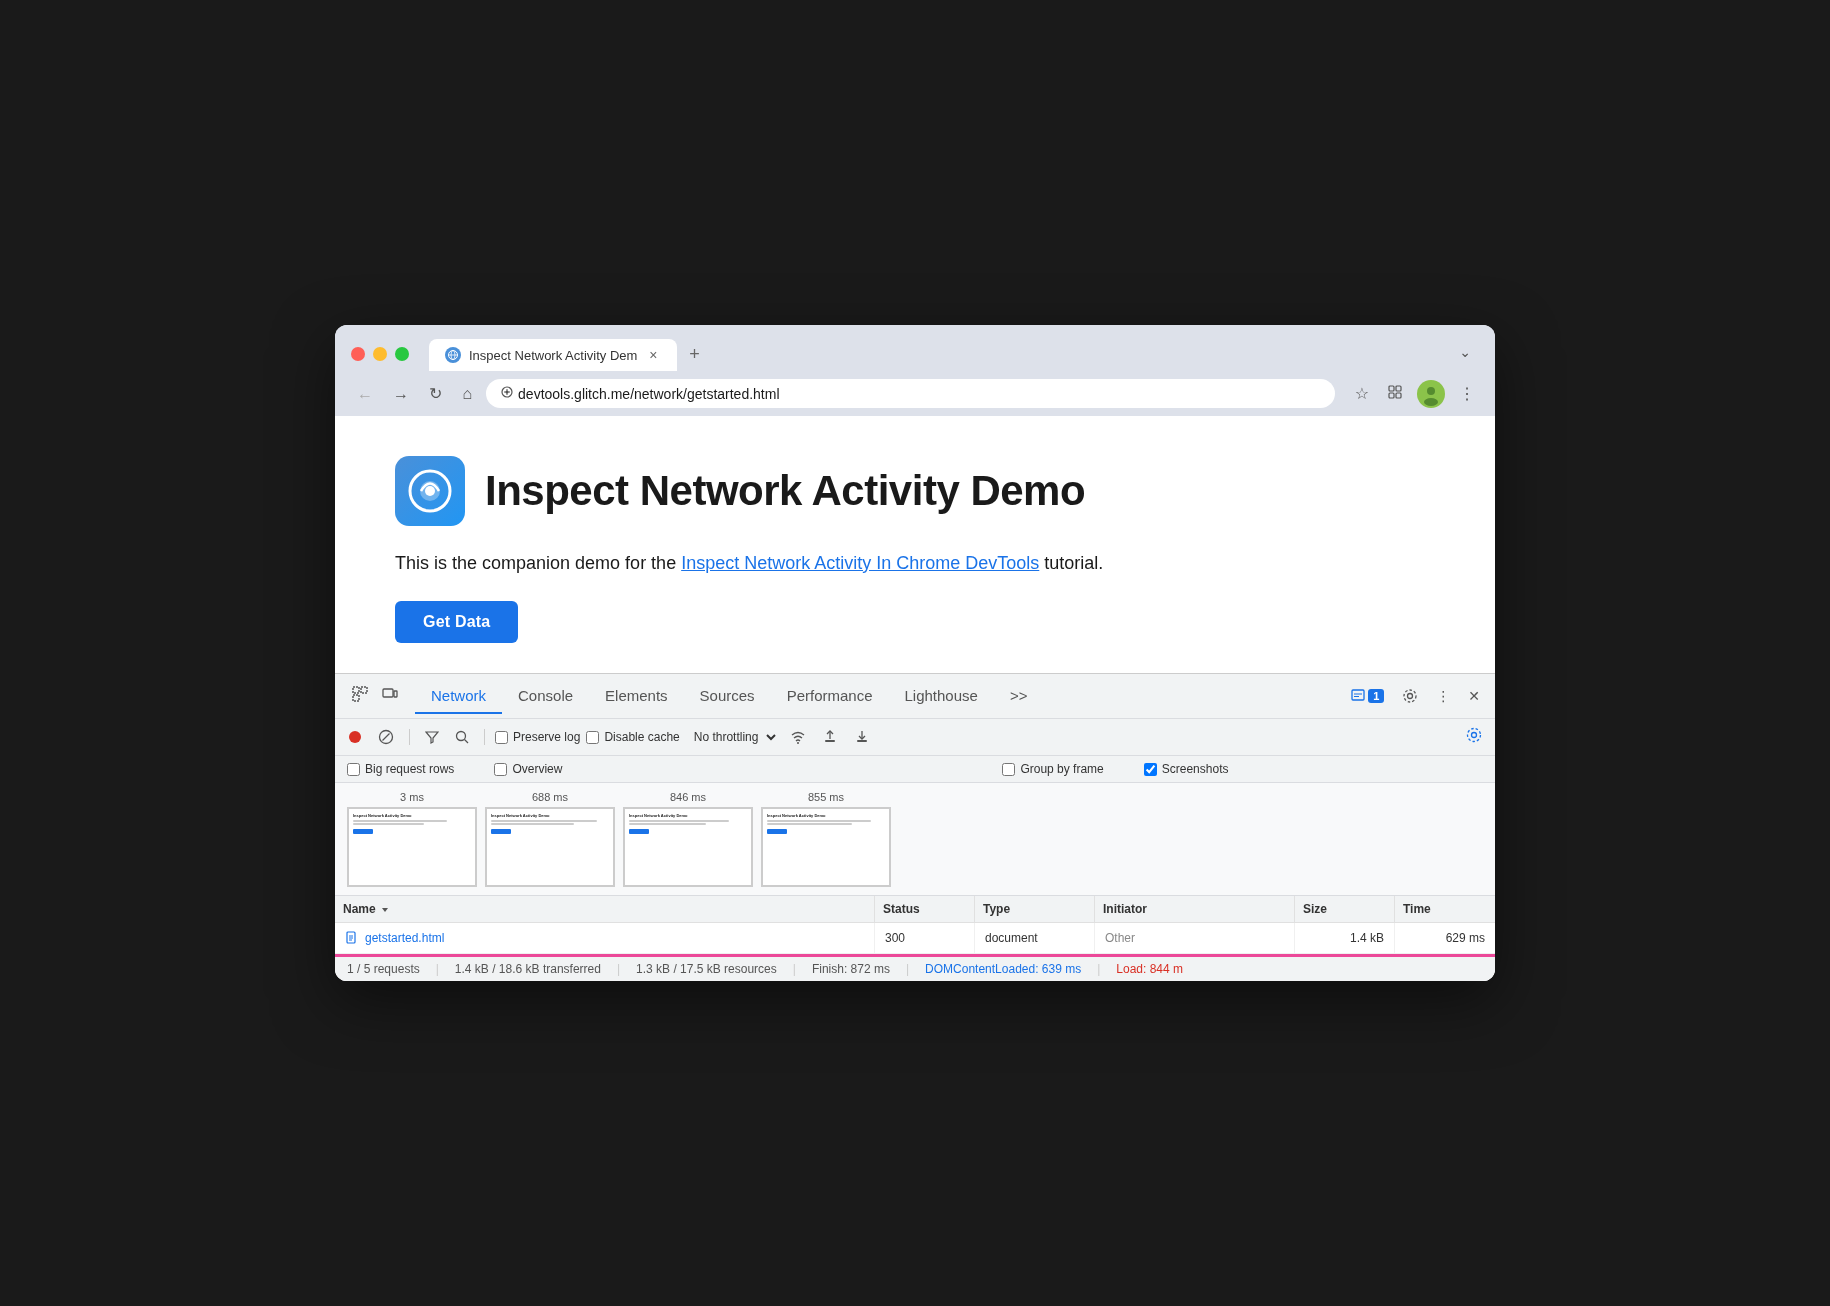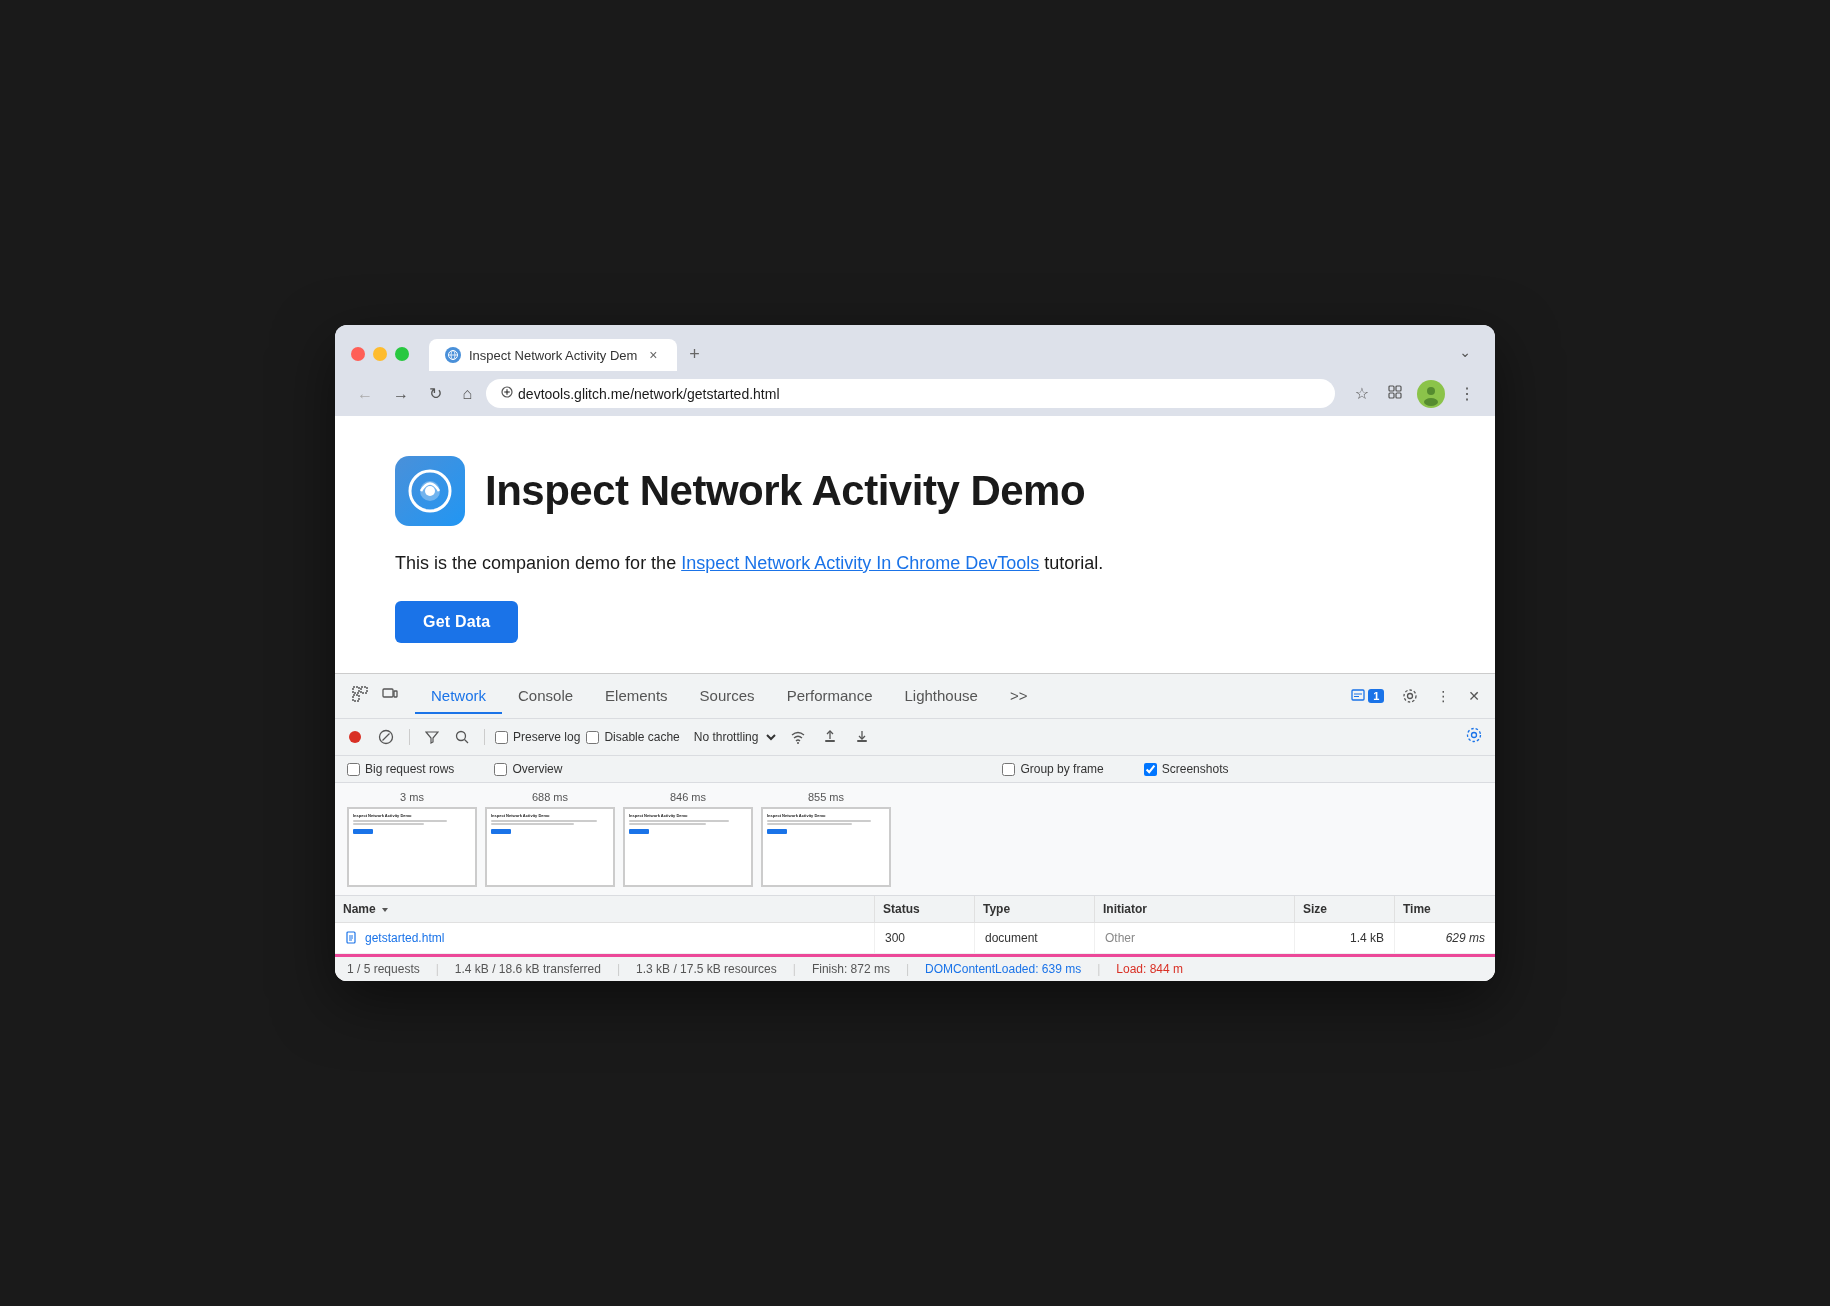--- a/index.html
+++ b/index.html
@@ -454,21 +454,21 @@
     }
     .nt-cell {
       padding: 8px 10px;
       font-size: 12px;
       color: #333;
       border-right: 1px solid #f0f0f0;
       white-space: nowrap;
       overflow: hidden;
       text-overflow: ellipsis;
     }
-    .nt-cell:last-child { border-right: none; font-style: italic; }
+    .nt-cell:last-child { border-right: none; }
     .nt-cell.name-cell {
       display: flex;
       align-items: center;
       gap: 6px;
       color: #1a73e8;
     }
     .nt-cell.status { color: #333; }
     .nt-cell.initiator { color: #888; }
     .nt-cell.size { text-align: right; }
     .nt-cell.time { text-align: right; }

